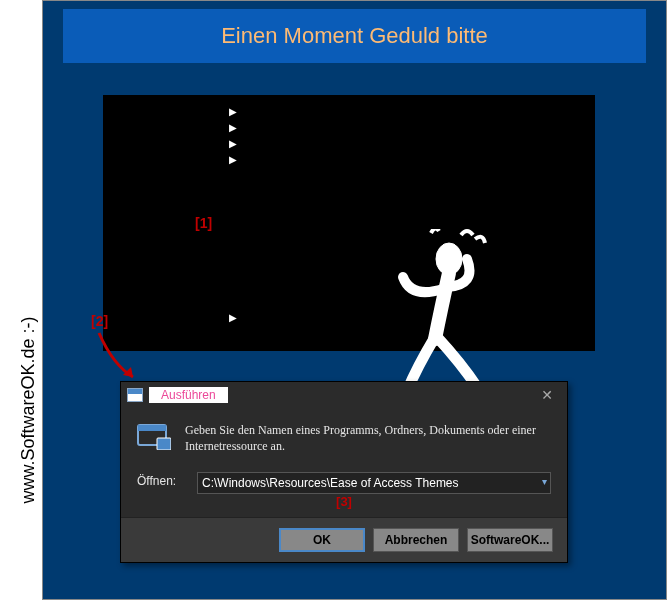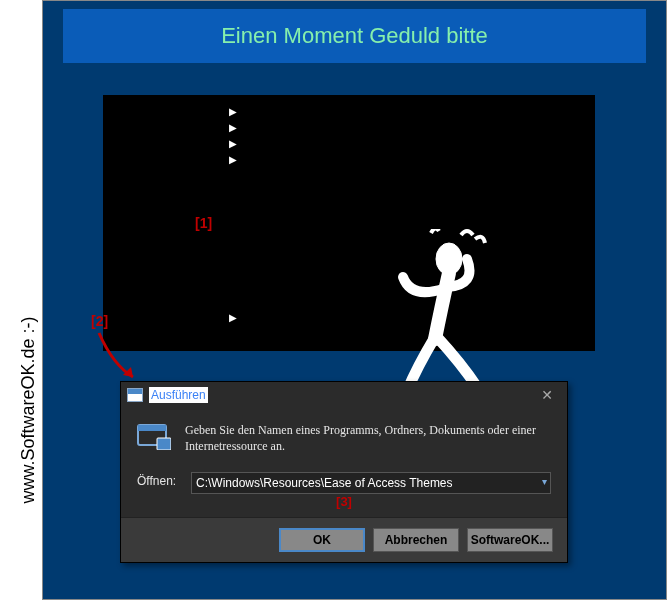--- a/index.html
+++ b/index.html
@@ -25,21 +25,21 @@
       left: 20px;
       top: 8px;
       right: 20px;
       height: 54px;
       background: #0a5cb8;
       display: flex;
       align-items: center;
       justify-content: center;
     }
     .header-title {
-      color: #86efac;
+      color: #fdba74;
       font-size: 22px;
       font-weight: 400;
     }
     .black-panel {
       position: absolute;
       left: 60px;
       top: 94px;
       width: 492px;
       height: 256px;
       background: #000;
@@ -101,24 +101,24 @@
       position: relative;
       border: 1px solid #8aa8c8;
     }
     .title-icon::before {
       content: "";
       position: absolute; inset: 0;
       background: linear-gradient(#4a88c8,#4a88c8) 0 0/100% 45% no-repeat,
                   #fff 0 45%/100% 55% no-repeat;
     }
     .title-text {
-      color: #3b82f6;
+      color: #ec4899;
       background: #fff;
       font-size: 12px;
-      padding: 0 2px;
+      padding: 0 12px;
       margin-left: 6px;
       line-height: 16px;
     }
     .title-close {
       position: absolute;
       right: 0; top: 0;
       width: 40px; height: 26px;
       display: flex;
       align-items: center;
       justify-content: center;
@@ -144,21 +144,21 @@
     .run-icon svg { width: 100%; height: 100%; }
     .description {
       color: #e6e6e6;
       font-size: 12px;
       line-height: 16px;
       font-family: Liberation Serif, serif;
     }
     .open-row {
       display: flex;
       align-items: center;
-      gap: 10px;
+      gap: 16px;
     }
     .open-label {
       color: #e6e6e6;
       font-size: 12px;
       width: 44px;
     }
     .combo {
       flex: 1;
       position: relative;
       height: 18px;

